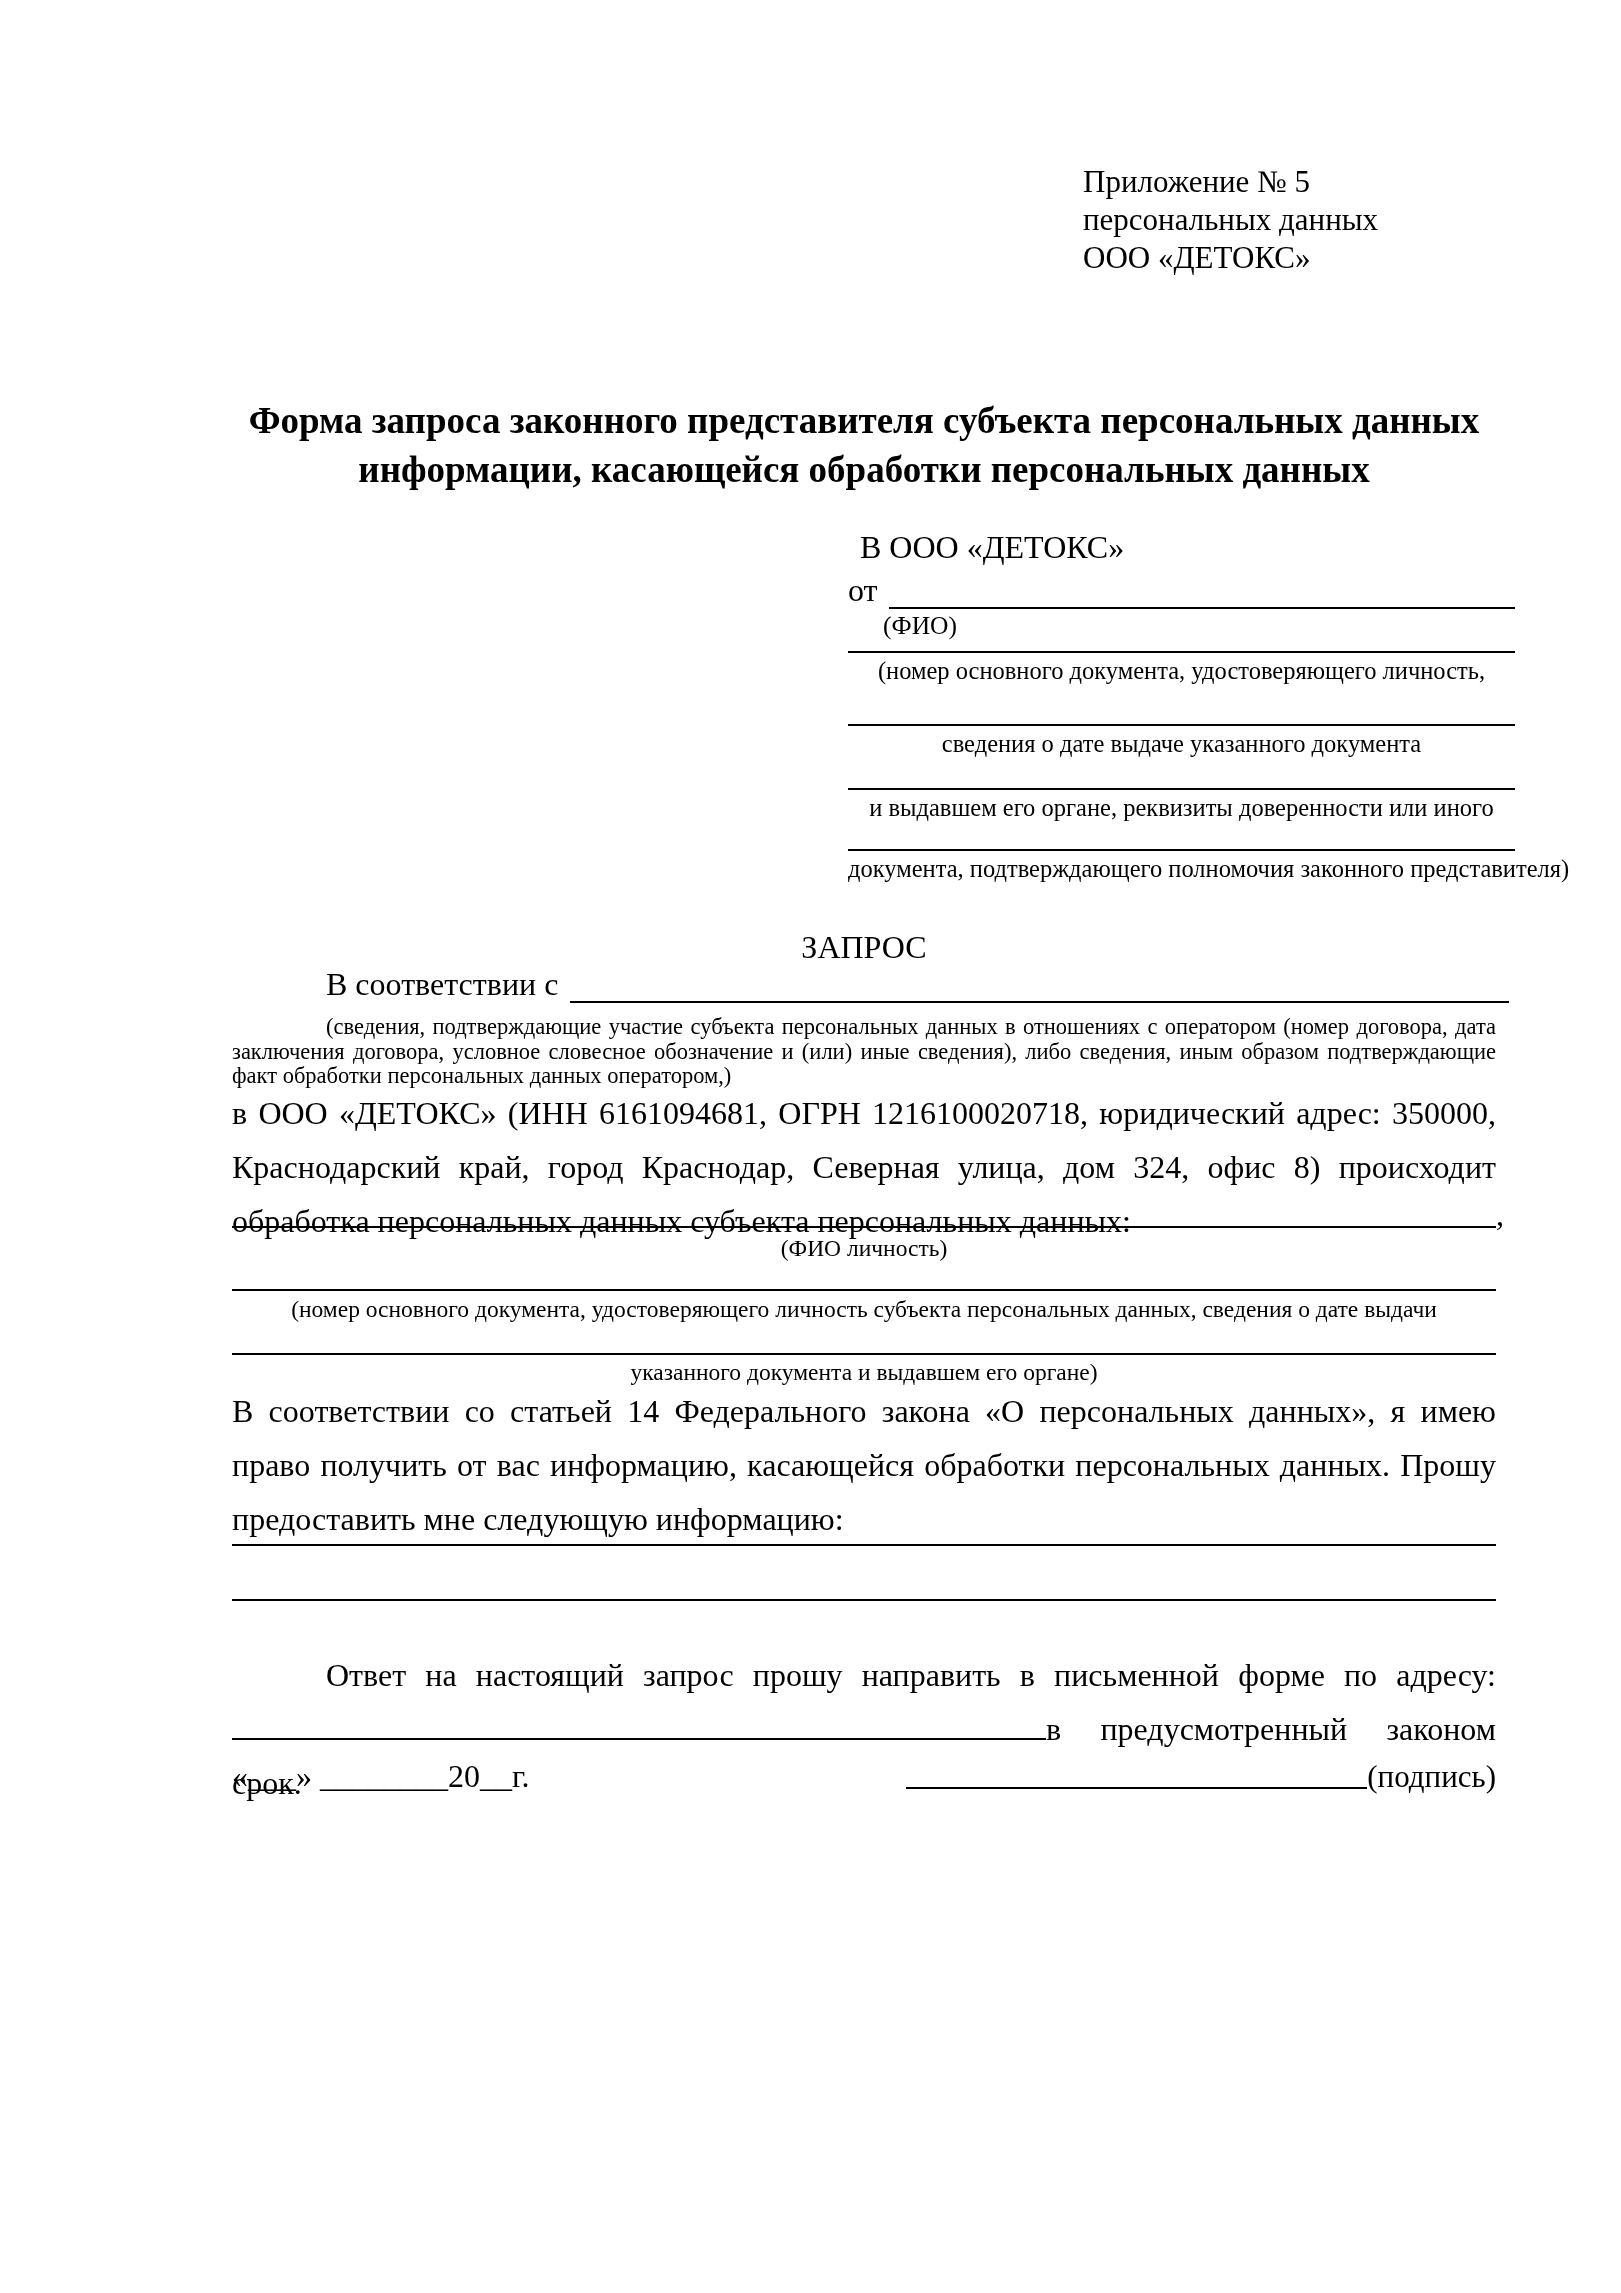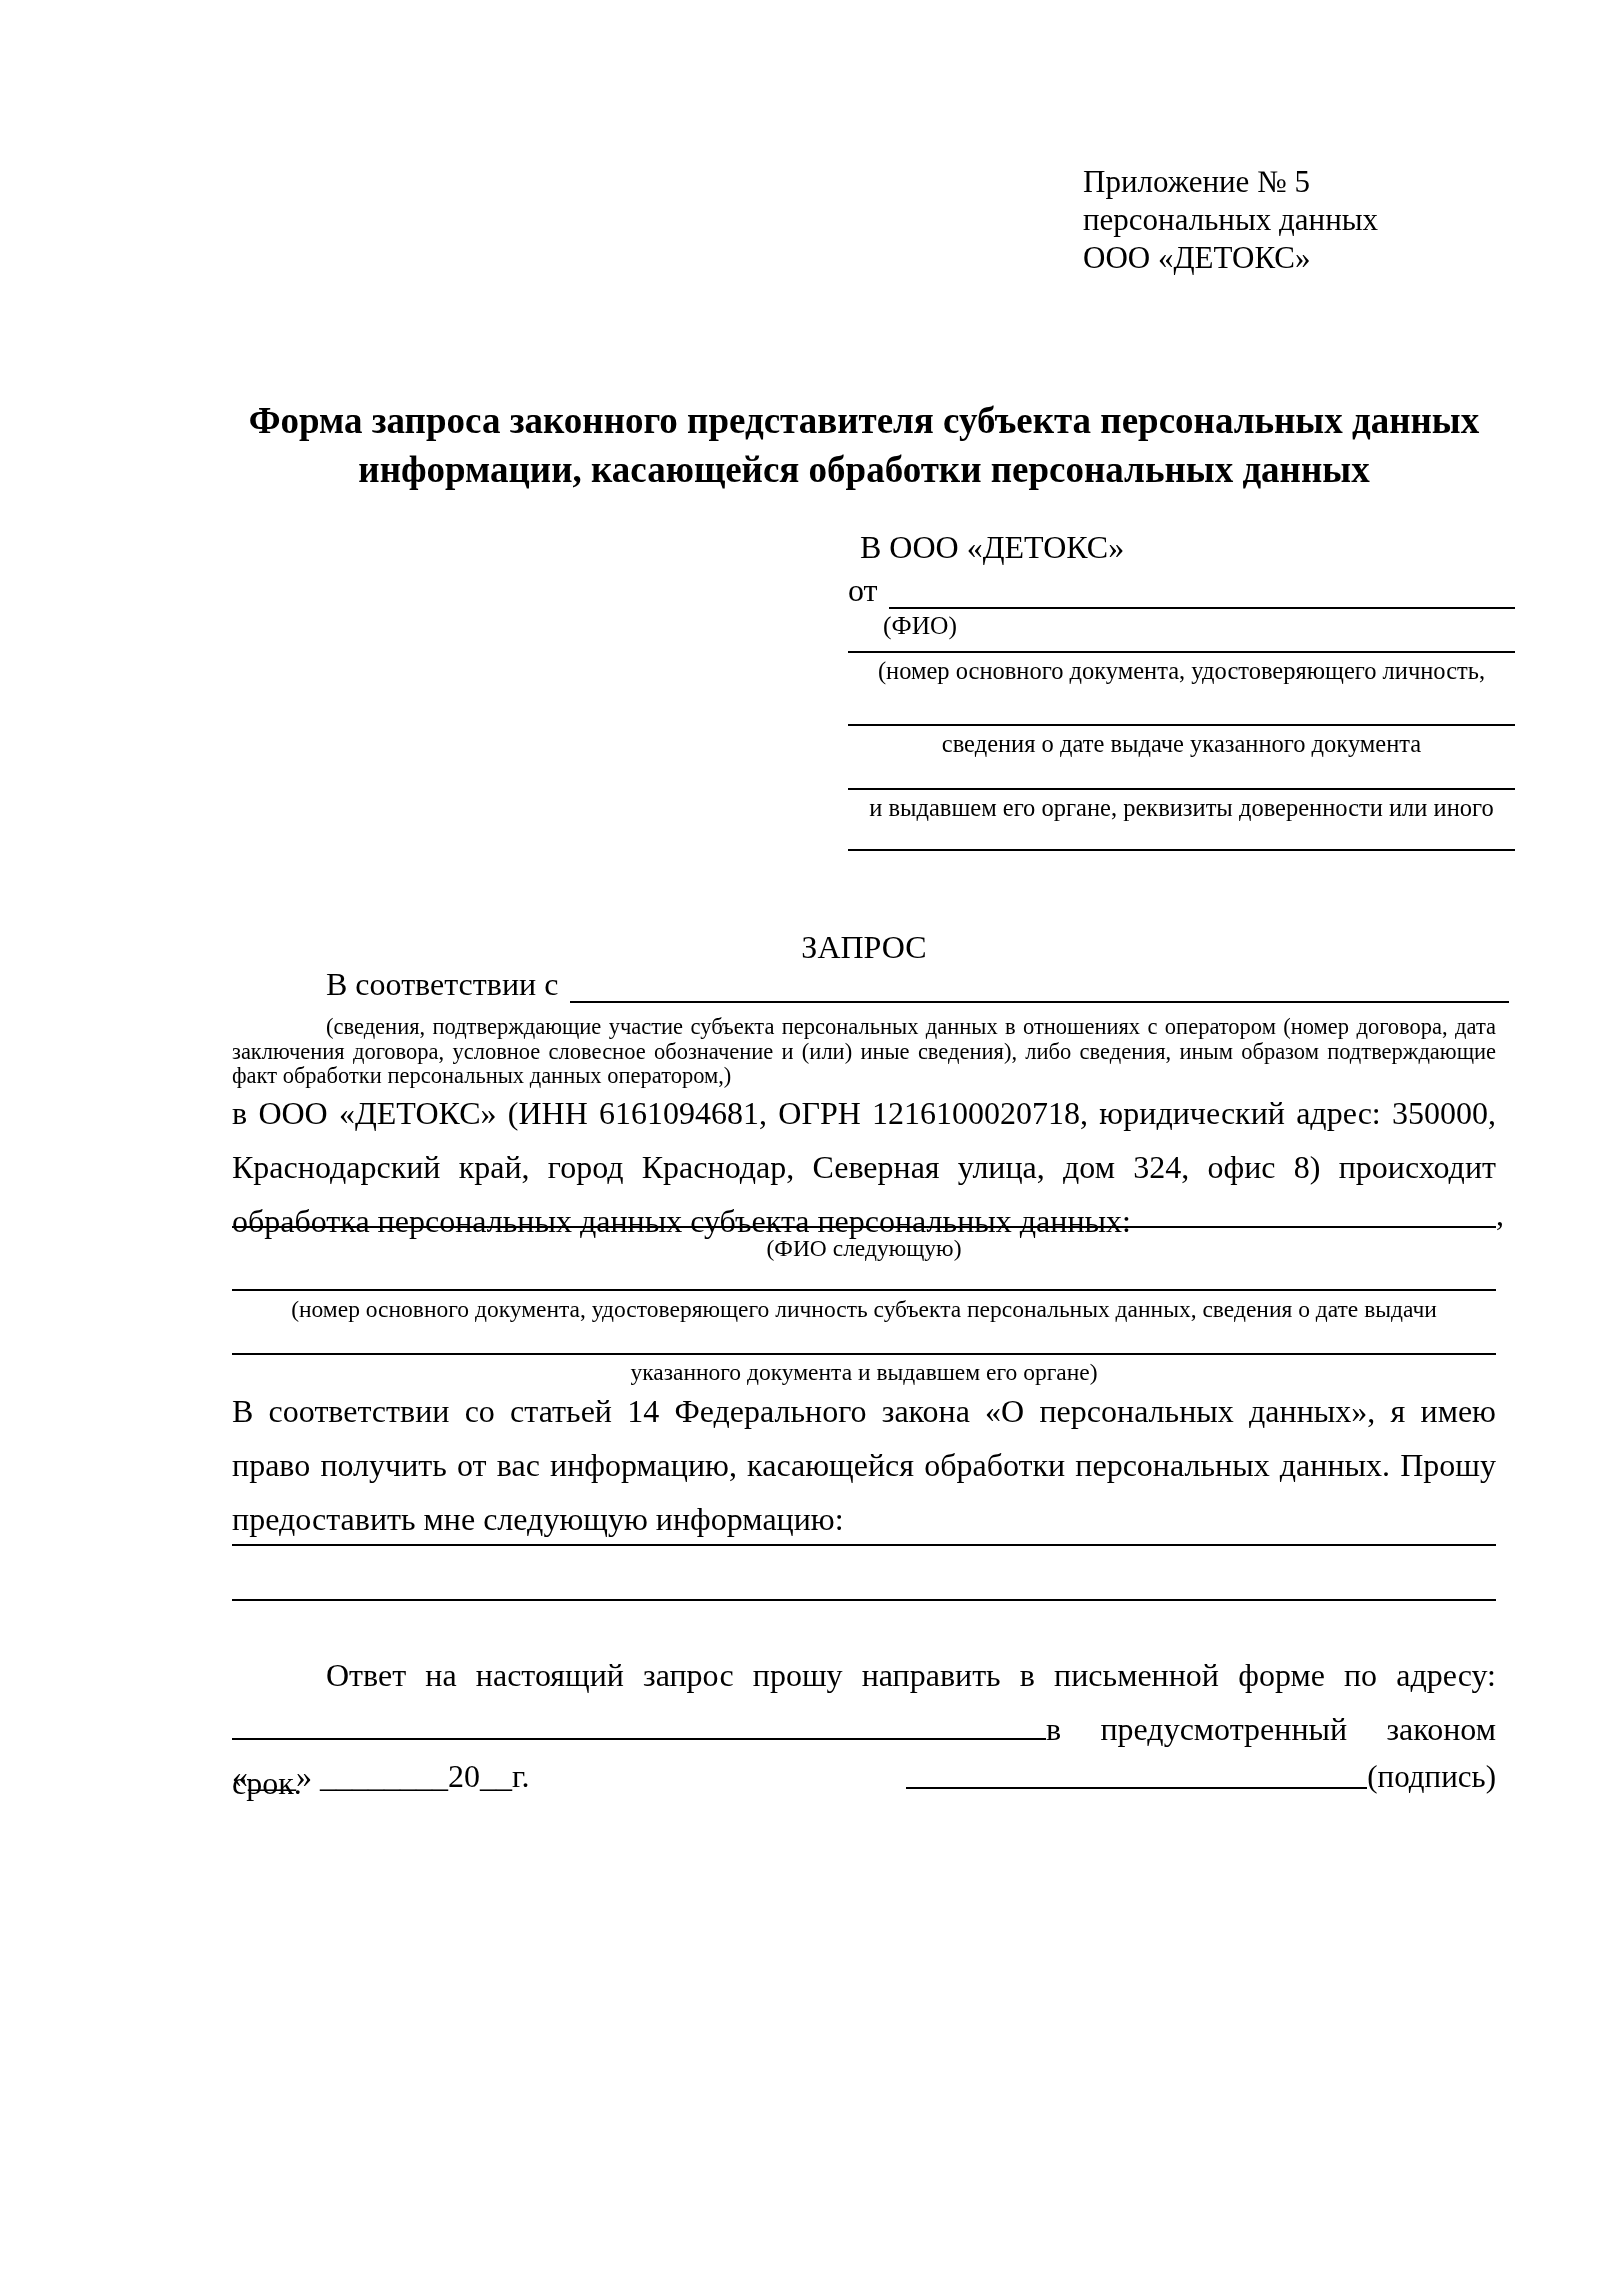--- a/index.html
+++ b/index.html
@@ -128,39 +128,40 @@
   <div class="fld fld-2">
     <div class="line"></div>
     <div class="cap">сведения о дате выдаче указанного документа</div>
   </div>
   <div class="fld fld-3">
     <div class="line"></div>
     <div class="cap">и выдавшем его органе, реквизиты доверенности или иного</div>
   </div>
   <div class="fld fld-4">
     <div class="line"></div>
+    <div class="cap">документа, подтверждающего полномочия законного представителя)</div>
   </div>
 </div>
 
 <div id="request-heading" class="abs">ЗАПРОС</div>
 
 <div id="intro-row" class="abs">
   <span class="label">В соответствии с</span>
   <div class="rule"></div>
 </div>
 
 <div id="intro-cap" class="abs">(сведения, подтверждающие участие субъекта персональных данных в отношениях с оператором (номер договора, дата заключения договора, условное словесное обозначение и (или) иные сведения), либо сведения, иным образом подтверждающие факт обработки персональных данных оператором,)</div>
 
 <div id="operator-para" class="abs body-para">в ООО «ДЕТОКС» (ИНН 6161094681, ОГРН 1216100020718, юридический адрес: 350000, Краснодарский край, город Краснодар, Северная улица, дом 324, офис 8) происходит обработка персональных данных субъекта персональных данных:</div>
 
 <div id="subject-fio-row" class="abs">
   <div class="rule"></div>
   <span class="comma">,</span>
 </div>
-<div id="subject-fio-cap" class="abs small-cap">(ФИО следующую)</div>
+<div id="subject-fio-cap" class="abs small-cap">(ФИО личность)</div>
 
 <div id="subject-doc-line-1" class="abs hr"></div>
 <div id="subject-doc-cap-1" class="abs small-cap">(номер основного документа, удостоверяющего личность субъекта персональных данных, сведения о дате выдачи</div>
 <div id="subject-doc-line-2" class="abs hr"></div>
 <div id="subject-doc-cap-2" class="abs small-cap">указанного документа и выдавшем его органе)</div>
 
 <div id="law-para" class="abs body-para">В соответствии со статьей 14 Федерального закона «О персональных данных», я имею право получить от вас информацию, касающейся обработки персональных данных. Прошу предоставить мне следующую информацию:</div>
 
 <div id="info-blank-line-1" class="abs hr"></div>
 <div id="info-blank-line-2" class="abs hr"></div>

